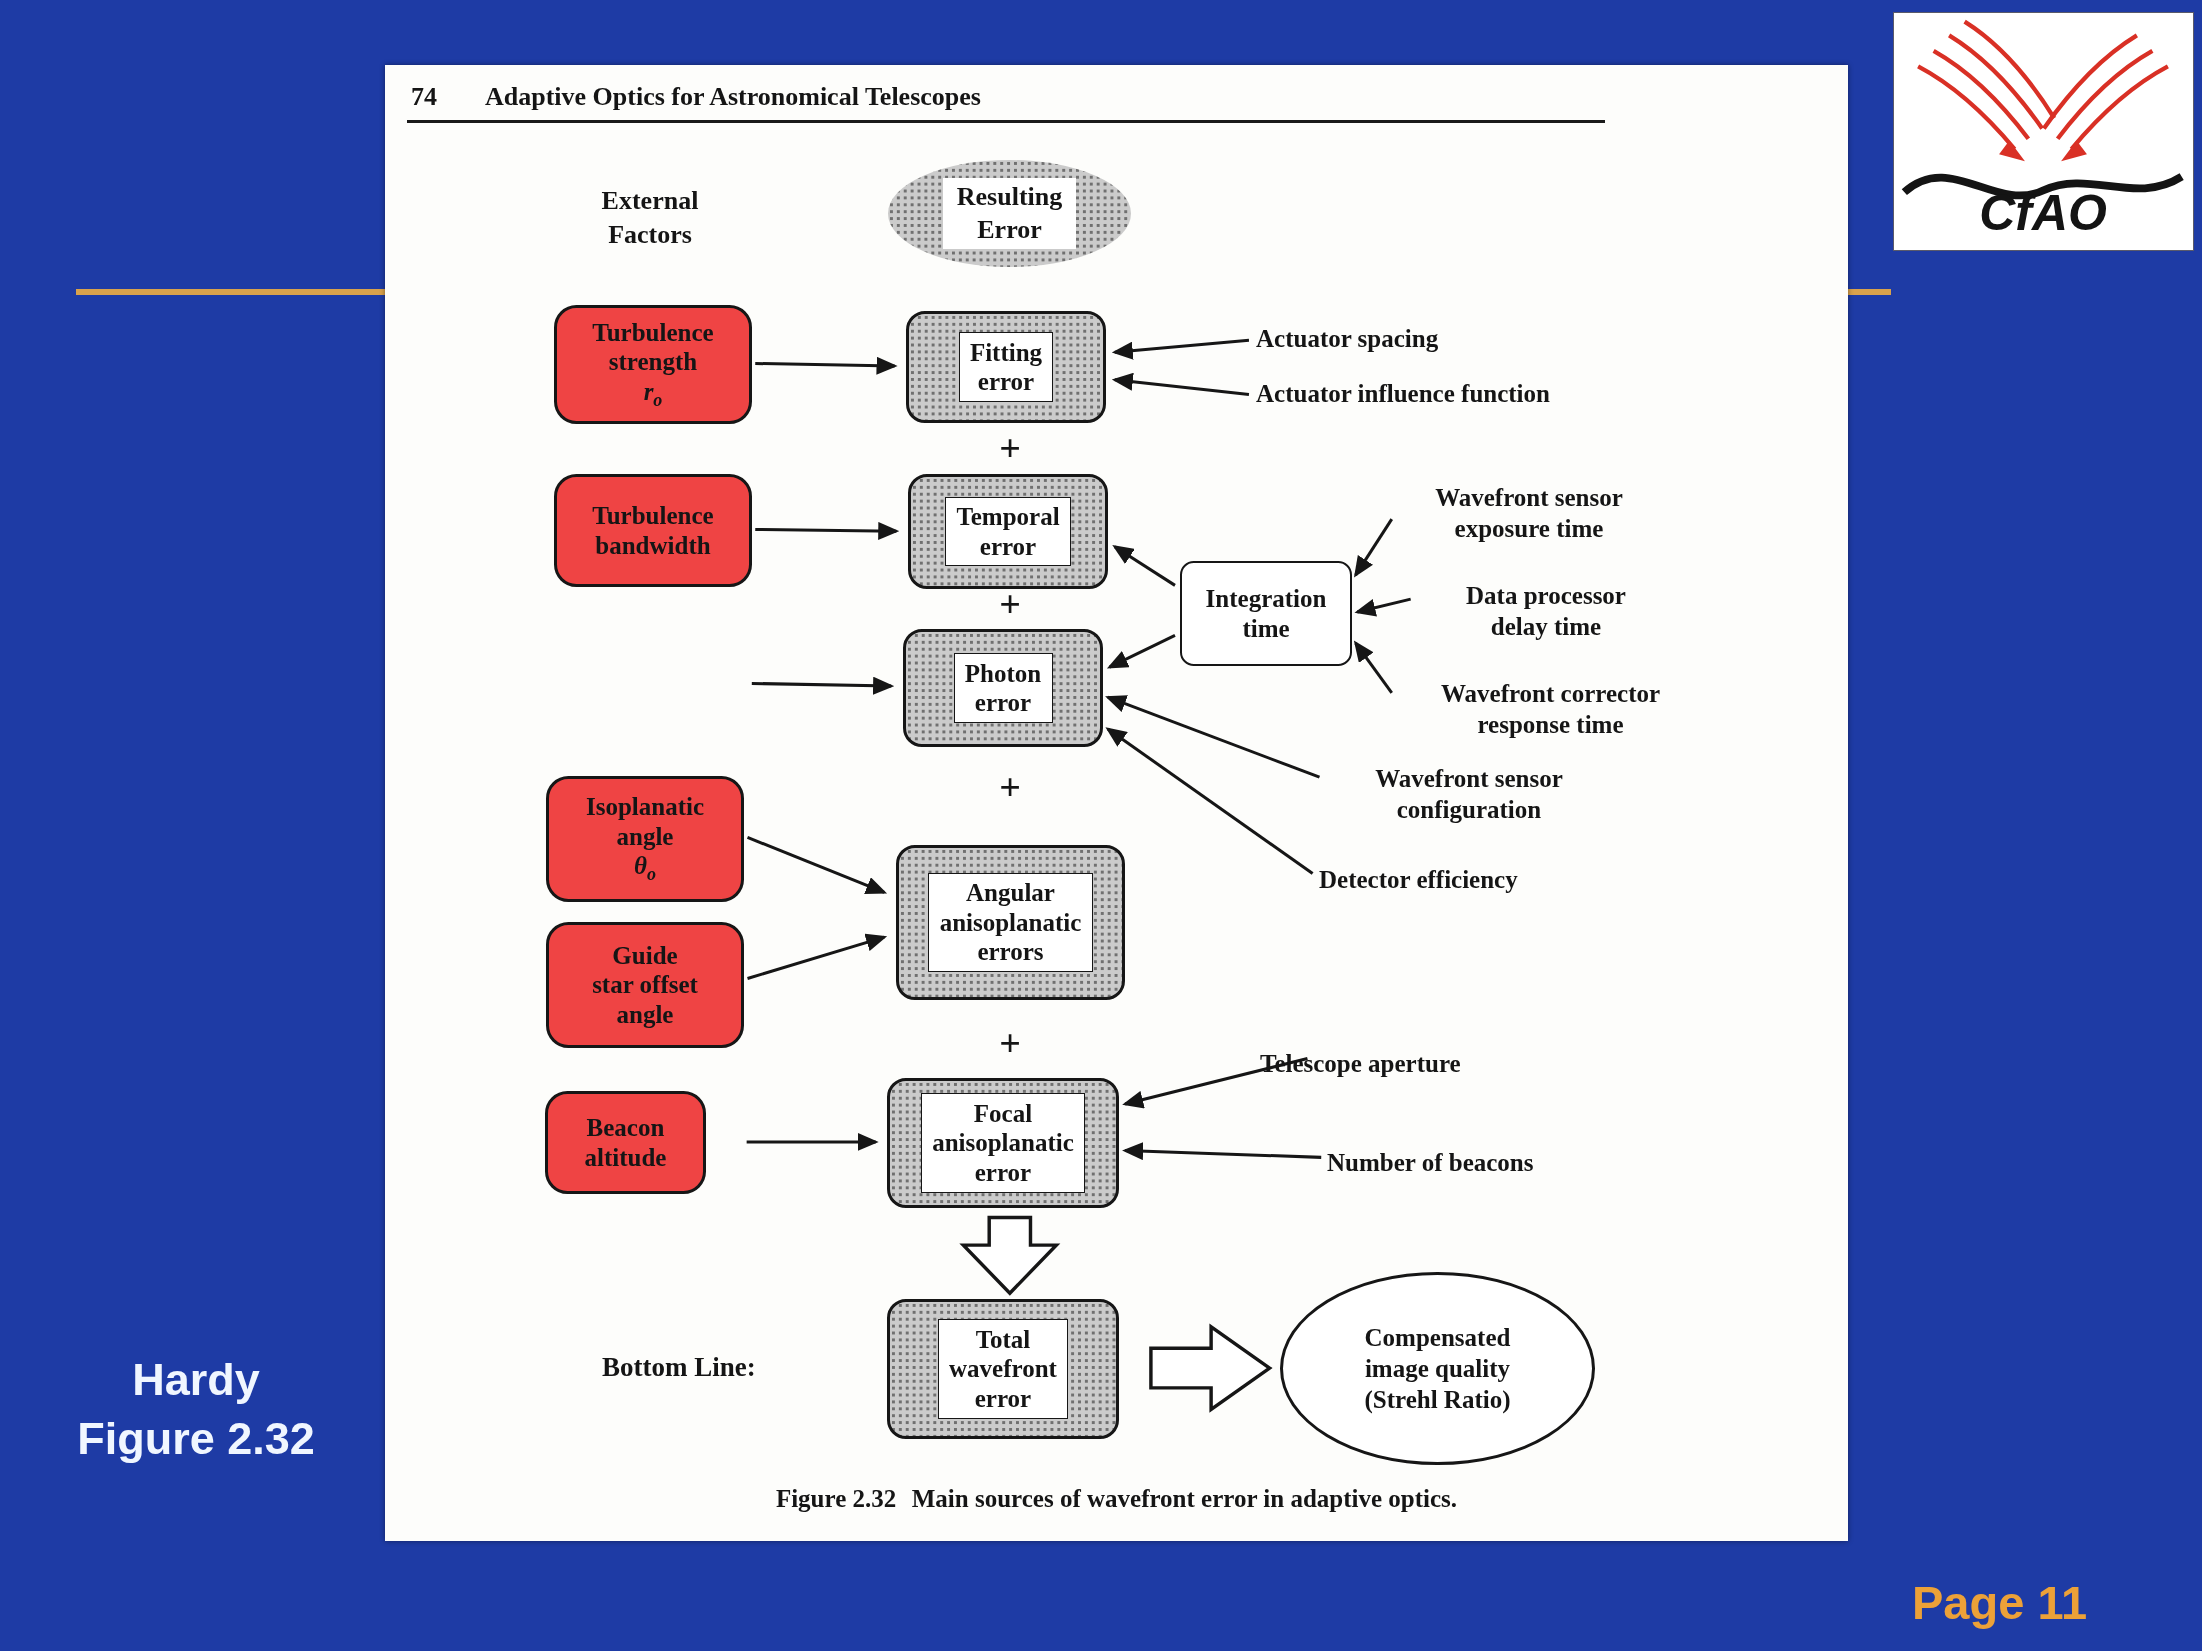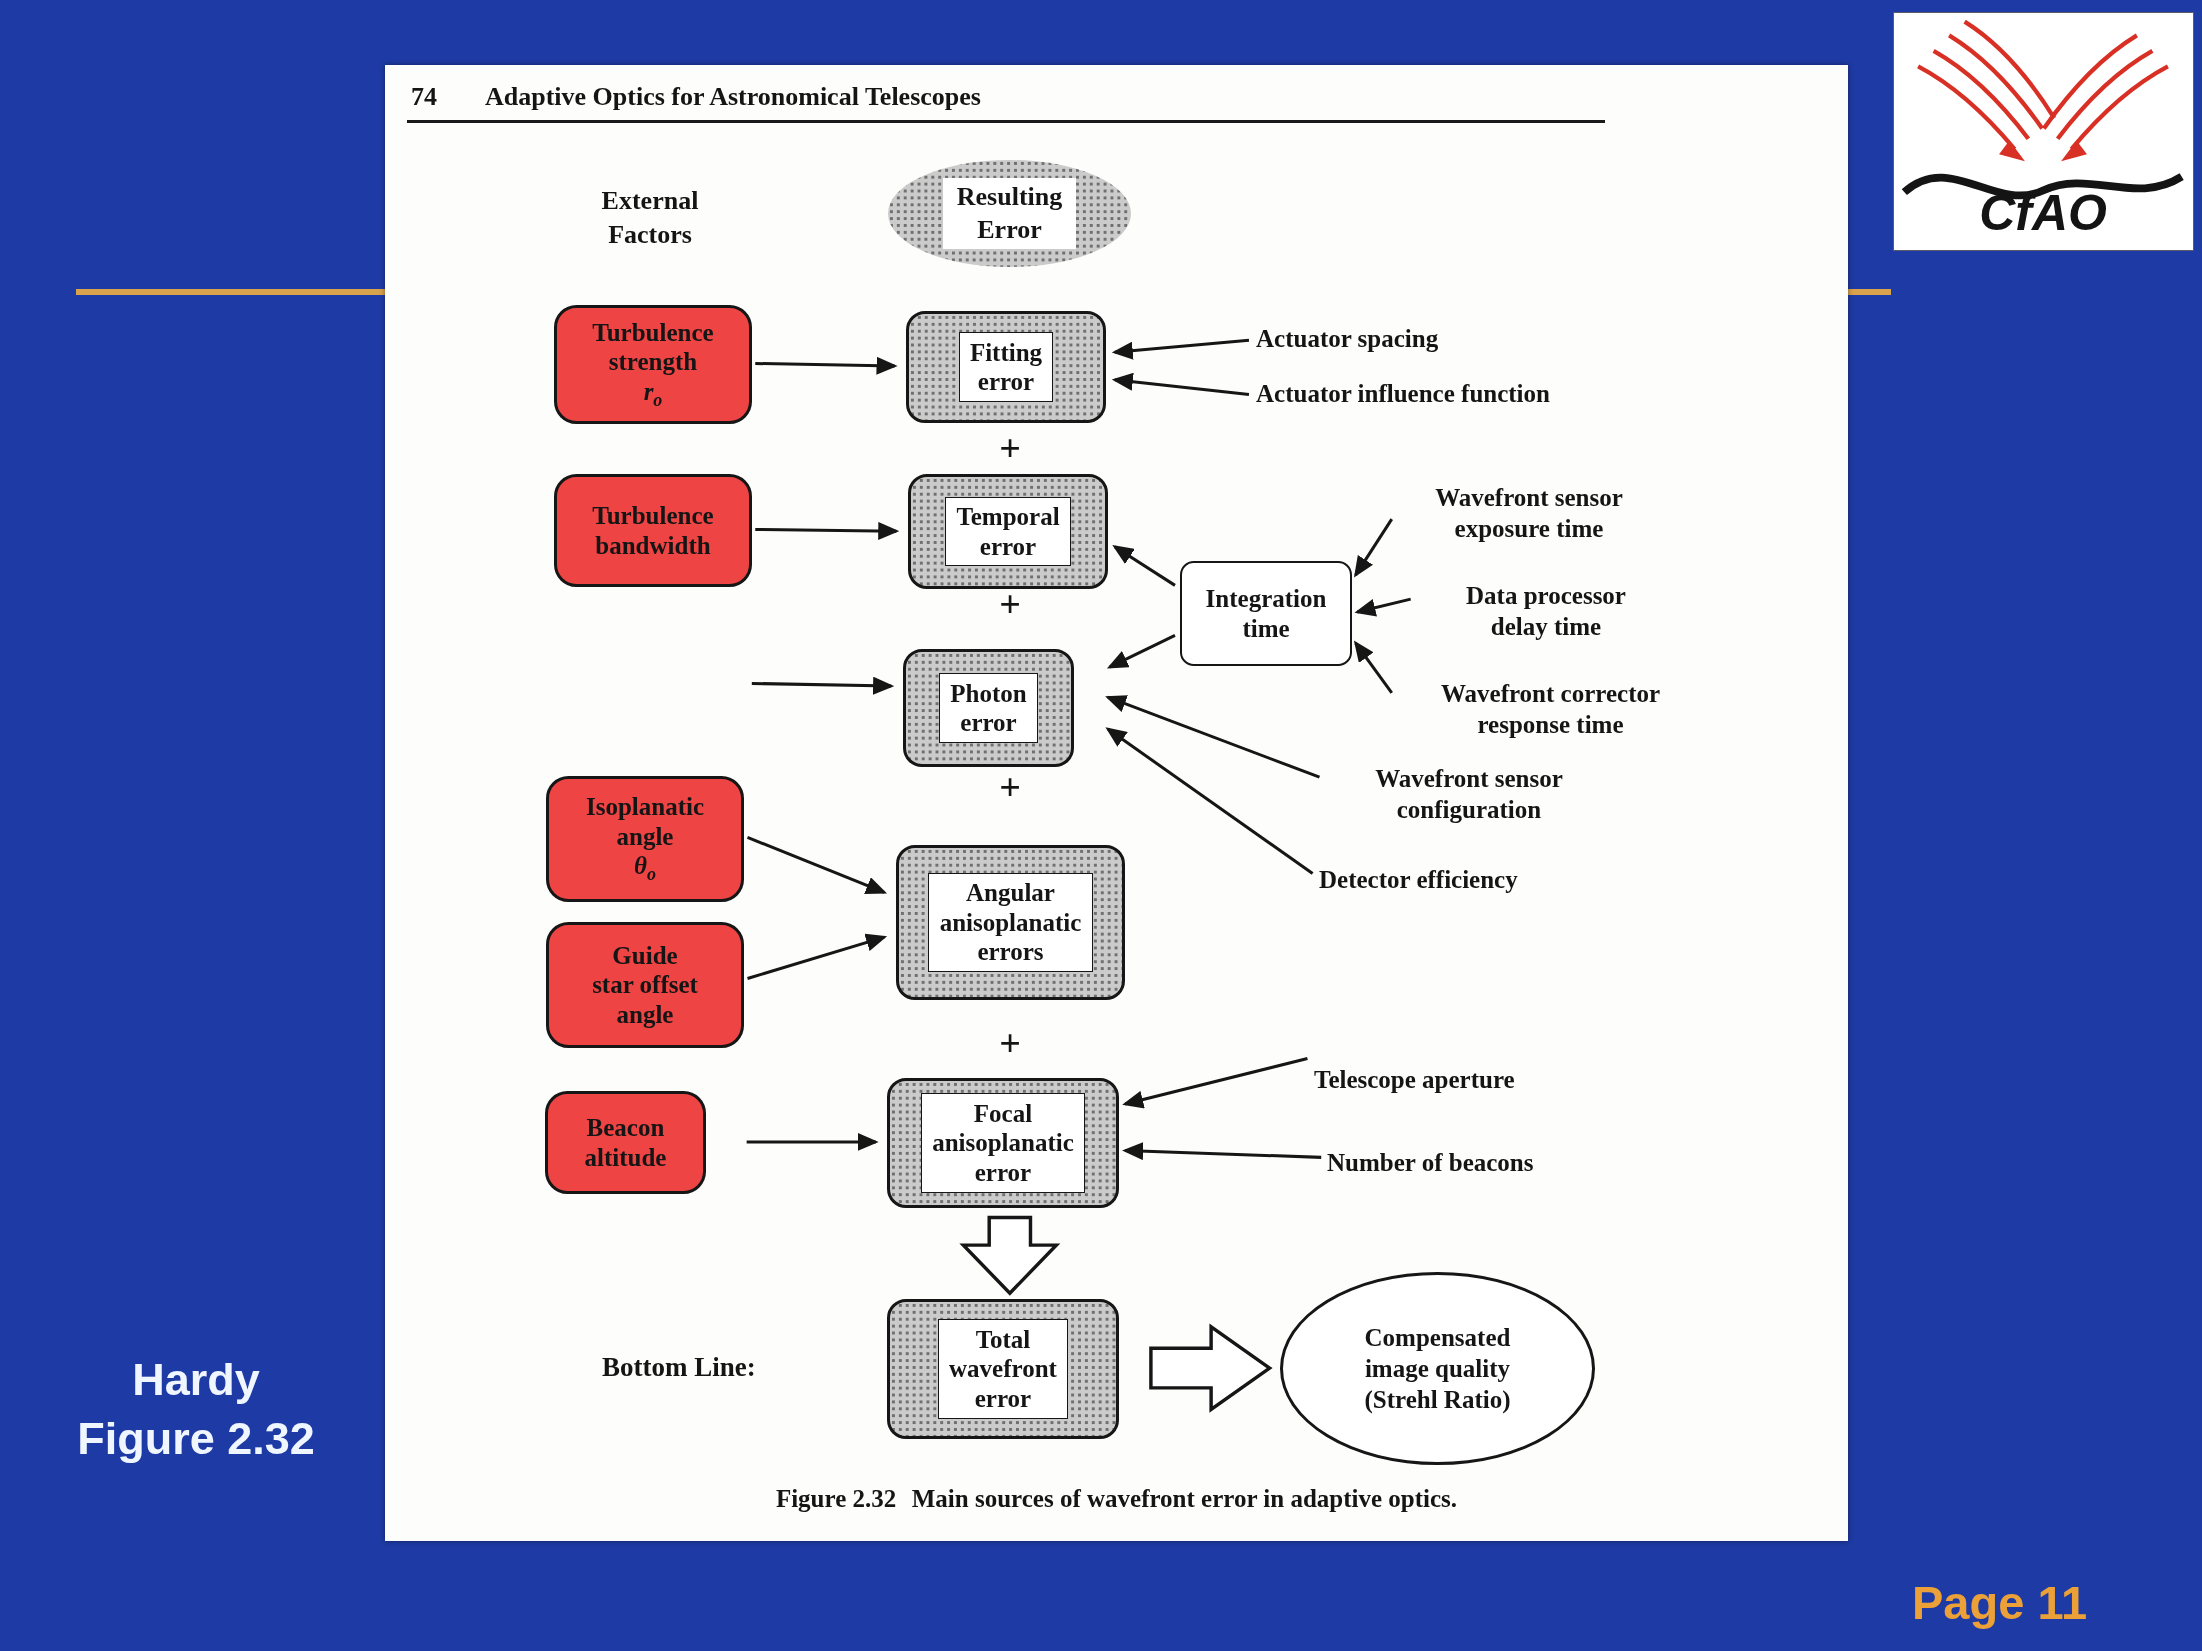--- a/index.html
+++ b/index.html
@@ -144,21 +144,21 @@
 altitude</div>
 
   <div class="abs ebox stipple" style="left:521px;top:246px;width:200px;height:112px;">
     <div class="inner pre">Fitting
 error</div>
   </div>
   <div class="abs ebox stipple" style="left:523px;top:409px;width:200px;height:115px;">
     <div class="inner pre">Temporal
 error</div>
   </div>
-  <div class="abs ebox stipple" style="left:518px;top:584px;width:171px;height:118px;">
+  <div class="abs ebox stipple" style="left:518px;top:564px;width:200px;height:118px;">
     <div class="inner pre">Photon
 error</div>
   </div>
   <div class="abs ebox stipple" style="left:511px;top:780px;width:229px;height:155px;">
     <div class="inner pre">Angular
 anisoplanatic
 errors</div>
   </div>
   <div class="abs ebox stipple" style="left:502px;top:1013px;width:232px;height:130px;">
     <div class="inner pre">Focal
@@ -183,21 +183,21 @@
   <div class="abs rtext" style="left:871px;top:313px;">Actuator influence function</div>
   <div class="abs rtext pre center" style="left:1002px;top:417px;width:284px;">Wavefront sensor
 exposure time</div>
   <div class="abs rtext pre center" style="left:1032px;top:515px;width:258px;">Data processor
 delay time</div>
   <div class="abs rtext pre center" style="left:1002px;top:613px;width:327px;">Wavefront corrector
 response time</div>
   <div class="abs rtext pre center" style="left:942px;top:698px;width:284px;">Wavefront sensor
 configuration</div>
   <div class="abs rtext" style="left:934px;top:799px;">Detector efficiency</div>
-  <div class="abs rtext" style="left:929px;top:983px;margin-top:16px;">Telescope aperture</div>
+  <div class="abs rtext" style="left:875px;top:983px;">Telescope aperture</div>
   <div class="abs rtext" style="left:942px;top:1082px;">Number of beacons</div>
 
   <div class="abs blabel" style="left:217px;top:1287px;">Bottom Line:</div>
   <div class="abs oellipse pre" style="left:895px;top:1207px;width:315px;height:193px;">Compensated
 image quality
 (Strehl Ratio)</div>
 
   <div class="abs caption" style="left:237px;top:1420px;width:989px;">
     <span class="cap-label">Figure 2.32</span><span>Main sources of wavefront error in adaptive optics.</span>
   </div>

